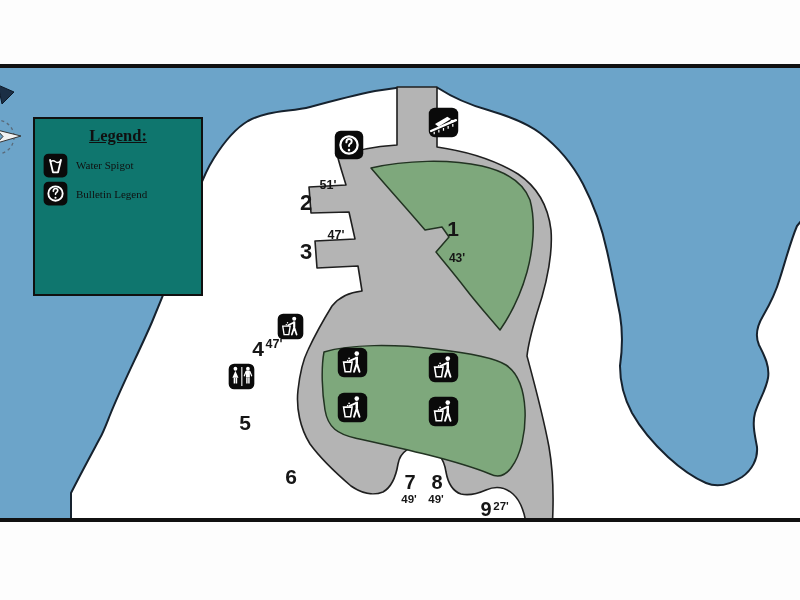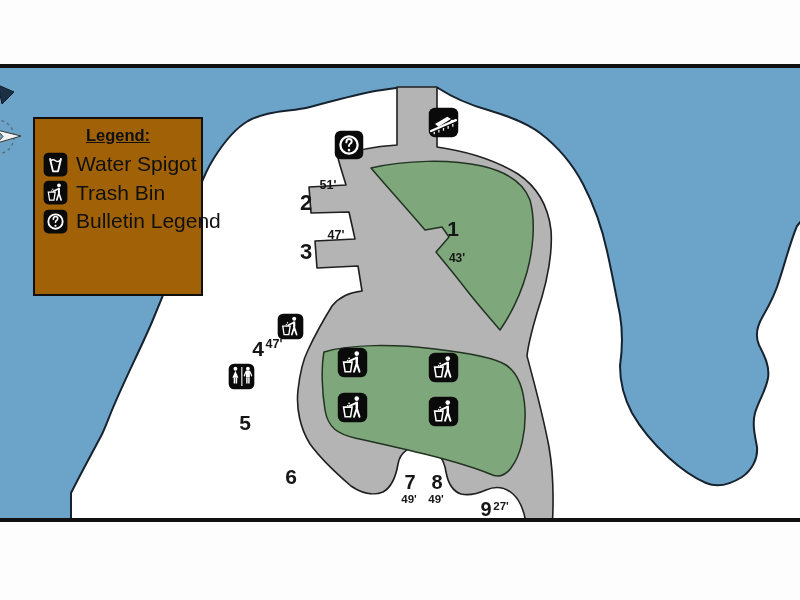--- a/index.html
+++ b/index.html
@@ -1,27 +1,27 @@
 <!DOCTYPE html>
 <html><head>
 <meta charset="utf-8">
 <style>
   html,body{margin:0;padding:0;background:#fdfdfd;}
   #stage{position:relative;width:800px;height:600px;background:#fdfdfd;overflow:hidden;
          font-family:"Liberation Sans",sans-serif;}
   #map-svg{position:absolute;left:0;top:0;}
   
   #legend{position:absolute;left:33px;top:117px;width:170px;height:179px;
-          background:#a16207;border:2px solid #101010;box-sizing:border-box;
-          padding:6px 8px 12px 8px;z-index:5;}
+          background:#0f766e;border:2px solid #101010;box-sizing:border-box;
+          padding:6px 8px 12px 8px;z-index:5;font-family:Liberation Serif, serif;}
   #legend .title{text-align:center;font-size:16.5px;font-weight:bold;
           text-decoration:underline;color:#101010;margin:1px 0 5px 0;}
   #legend .row{display:flex;align-items:center;height:28.5px;}
   #legend .row svg{width:25px;height:25px;flex:0 0 25px;}
-  #legend .row .lbl{margin-left:8px;font-size:21px;color:#101010;font-weight:500;
+  #legend .row .lbl{margin-left:8px;font-size:11px;color:#101010;font-weight:500;
           white-space:nowrap;}
   .svgtext{font-family:"Liberation Sans",sans-serif;fill:#161616;}
 </style>
 </head>
 <body>
 
 <div id="stage">
 
 <svg id="map-svg" width="800" height="600" viewBox="0 0 800 600">
   <defs>
@@ -205,25 +205,19 @@
   <div class="title">Legend:</div>
 
   <div class="row">
     <svg viewBox="0 0 40 40">
           <use href="#sym-spigot"></use>
         </svg>
     <span class="lbl">Water Spigot</span>
   </div>
   <div class="row">
     <svg viewBox="0 0 40 40">
-          <use href="#sym-trash"></use>
-        </svg>
-    <span class="lbl">Trash Bin</span>
-  </div>
-  <div class="row">
-    <svg viewBox="0 0 40 40">
           <use href="#sym-bulletin"></use>
         </svg>
     <span class="lbl">Bulletin Legend</span>
   </div>
 </div>
 
 </div>
 
 </body></html>

